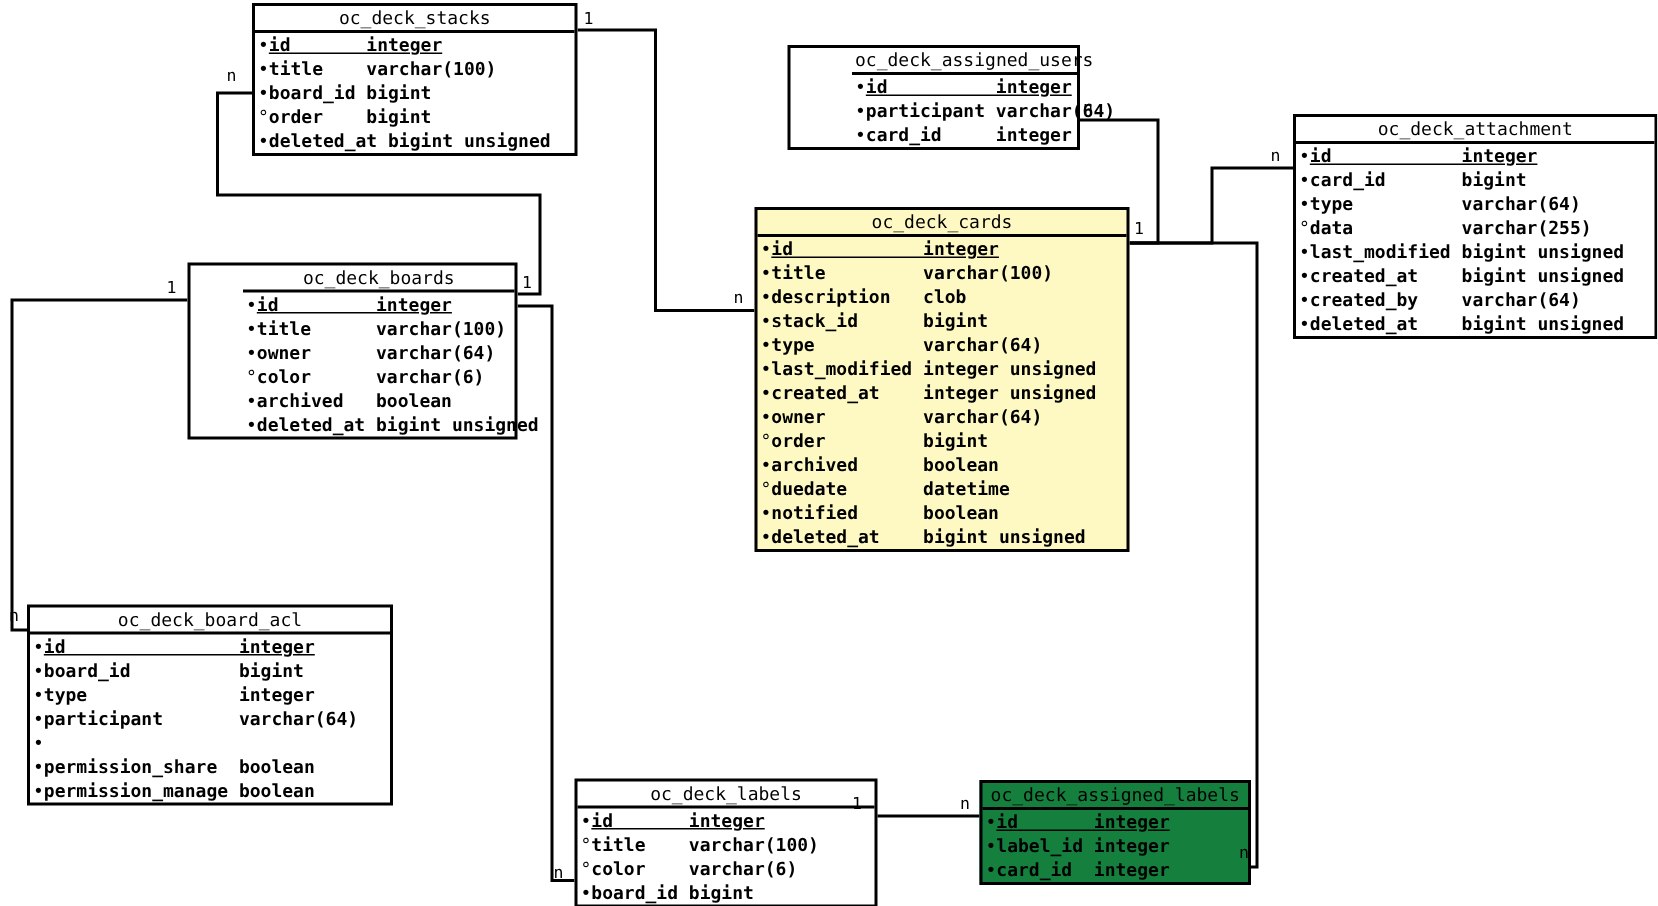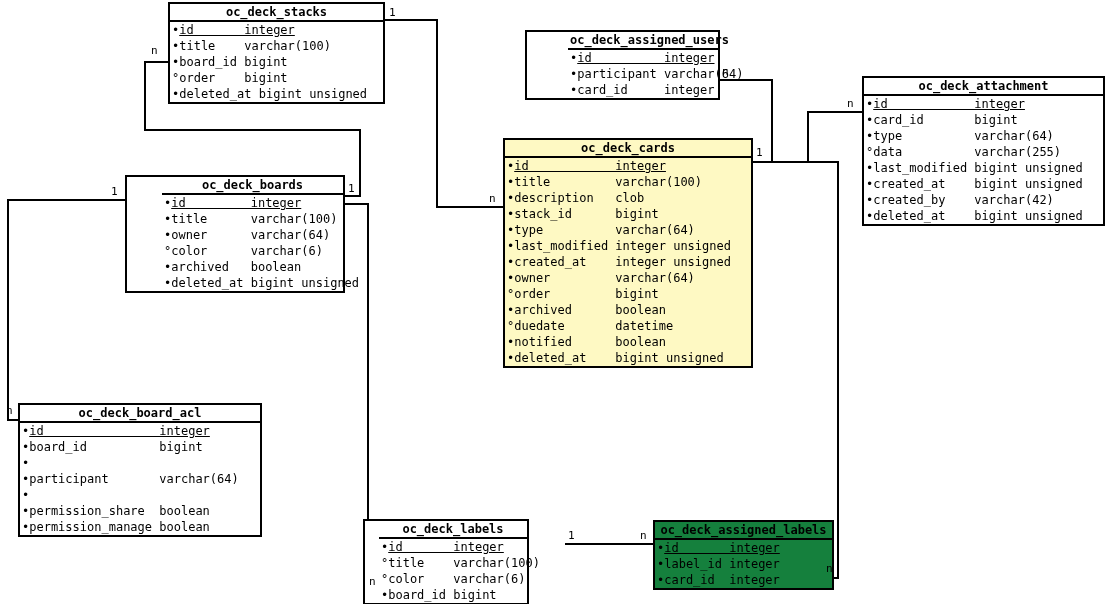--- a/index.html
+++ b/index.html
@@ -18,35 +18,35 @@
     width: 100%; height: 100%;
   }
   .table {
     position: absolute;
     border: 2px solid #000000;
     background: #ffffff;
     font-size: 12px;
     color: #000000;
   }
   .t-title {
-    font-weight: bold;
+    font-weight: normal;
     text-align: center;
     line-height: 16px;
     border-bottom: 2px solid #000000;
     white-space: nowrap;
     padding: 0 2px;
   }
   .t-row {
     display: flex;
     line-height: 16px;
     padding: 0 2px;
     white-space: pre;
   }
   .blt { width: 1ch; flex: none; }
-  .cdef { white-space: pre; }
+  .cdef { white-space: pre; font-weight: bold; }
   .pk { text-decoration: underline; }
   .card-lbl {
     position: absolute;
     font-size: 11px;
     line-height: 12px;
     color: #000000;
   }
 </style>
 </head>
 <body>
@@ -77,21 +77,21 @@
       <div class="t-row"><span class="blt">•</span><span class="cdef">card_id     integer</span></div>
     </div>
     <div class="table" style="left: 862px; top: 76px; width: 243px; border-color: rgb(0, 0, 0); background: rgb(255, 255, 255);">
       <div class="t-title">oc_deck_attachment</div>
       <div class="t-row"><span class="blt">•</span><span class="cdef pk">id            integer</span></div>
       <div class="t-row"><span class="blt">•</span><span class="cdef">card_id       bigint</span></div>
       <div class="t-row"><span class="blt">•</span><span class="cdef">type          varchar(64)</span></div>
       <div class="t-row"><span class="blt">°</span><span class="cdef">data          varchar(255)</span></div>
       <div class="t-row"><span class="blt">•</span><span class="cdef">last_modified bigint unsigned</span></div>
       <div class="t-row"><span class="blt">•</span><span class="cdef">created_at    bigint unsigned</span></div>
-      <div class="t-row"><span class="blt">•</span><span class="cdef">created_by    varchar(42)</span></div>
+      <div class="t-row"><span class="blt">•</span><span class="cdef">created_by    varchar(64)</span></div>
       <div class="t-row"><span class="blt">•</span><span class="cdef">deleted_at    bigint unsigned</span></div>
     </div>
     <div class="table" style="left: 125px; top: 175px; width: 220px; border-color: rgb(0, 0, 0); background: rgb(255, 255, 255); padding-left: 35px;">
       <div class="t-title">oc_deck_boards</div>
       <div class="t-row"><span class="blt">•</span><span class="cdef pk">id         integer</span></div>
       <div class="t-row"><span class="blt">•</span><span class="cdef">title      varchar(100)</span></div>
       <div class="t-row"><span class="blt">•</span><span class="cdef">owner      varchar(64)</span></div>
       <div class="t-row"><span class="blt">°</span><span class="cdef">color      varchar(6)</span></div>
       <div class="t-row"><span class="blt">•</span><span class="cdef">archived   boolean</span></div>
       <div class="t-row"><span class="blt">•</span><span class="cdef">deleted_at bigint unsigned</span></div>
@@ -109,27 +109,27 @@
       <div class="t-row"><span class="blt">°</span><span class="cdef">order         bigint</span></div>
       <div class="t-row"><span class="blt">•</span><span class="cdef">archived      boolean</span></div>
       <div class="t-row"><span class="blt">°</span><span class="cdef">duedate       datetime</span></div>
       <div class="t-row"><span class="blt">•</span><span class="cdef">notified      boolean</span></div>
       <div class="t-row"><span class="blt">•</span><span class="cdef">deleted_at    bigint unsigned</span></div>
     </div>
     <div class="table" style="left: 18px; top: 403px; width: 244px; border-color: rgb(0, 0, 0); background: rgb(255, 255, 255);">
       <div class="t-title">oc_deck_board_acl</div>
       <div class="t-row"><span class="blt">•</span><span class="cdef pk">id                integer</span></div>
       <div class="t-row"><span class="blt">•</span><span class="cdef">board_id          bigint</span></div>
-      <div class="t-row"><span class="blt">•</span></div>
+      <div class="t-row"><span class="blt">•</span><span class="cdef">type              integer</span></div>
       <div class="t-row"><span class="blt">•</span><span class="cdef">participant       varchar(64)</span></div>
       <div class="t-row"><span class="blt">•</span></div>
       <div class="t-row"><span class="blt">•</span><span class="cdef">permission_share  boolean</span></div>
       <div class="t-row"><span class="blt">•</span><span class="cdef">permission_manage boolean</span></div>
     </div>
-    <div class="table" style="left: 363px; top: 519px; width: 166px; border-color: rgb(0, 0, 0); background: rgb(255, 255, 255); padding-left: 14px;">
+    <div class="table" style="left: 383px; top: 519px; width: 202px; border-color: rgb(0, 0, 0); background: rgb(255, 255, 255);">
       <div class="t-title">oc_deck_labels</div>
       <div class="t-row"><span class="blt">•</span><span class="cdef pk">id       integer</span></div>
       <div class="t-row"><span class="blt">°</span><span class="cdef">title    varchar(100)</span></div>
       <div class="t-row"><span class="blt">°</span><span class="cdef">color    varchar(6)</span></div>
       <div class="t-row"><span class="blt">•</span><span class="cdef">board_id bigint</span></div>
     </div>
     <div class="table" style="left: 653px; top: 520px; width: 181px; border-color: rgb(0, 0, 0); background: #15803d;">
       <div class="t-title">oc_deck_assigned_labels</div>
       <div class="t-row"><span class="blt">•</span><span class="cdef pk">id       integer</span></div>
       <div class="t-row"><span class="blt">•</span><span class="cdef">label_id integer</span></div>

